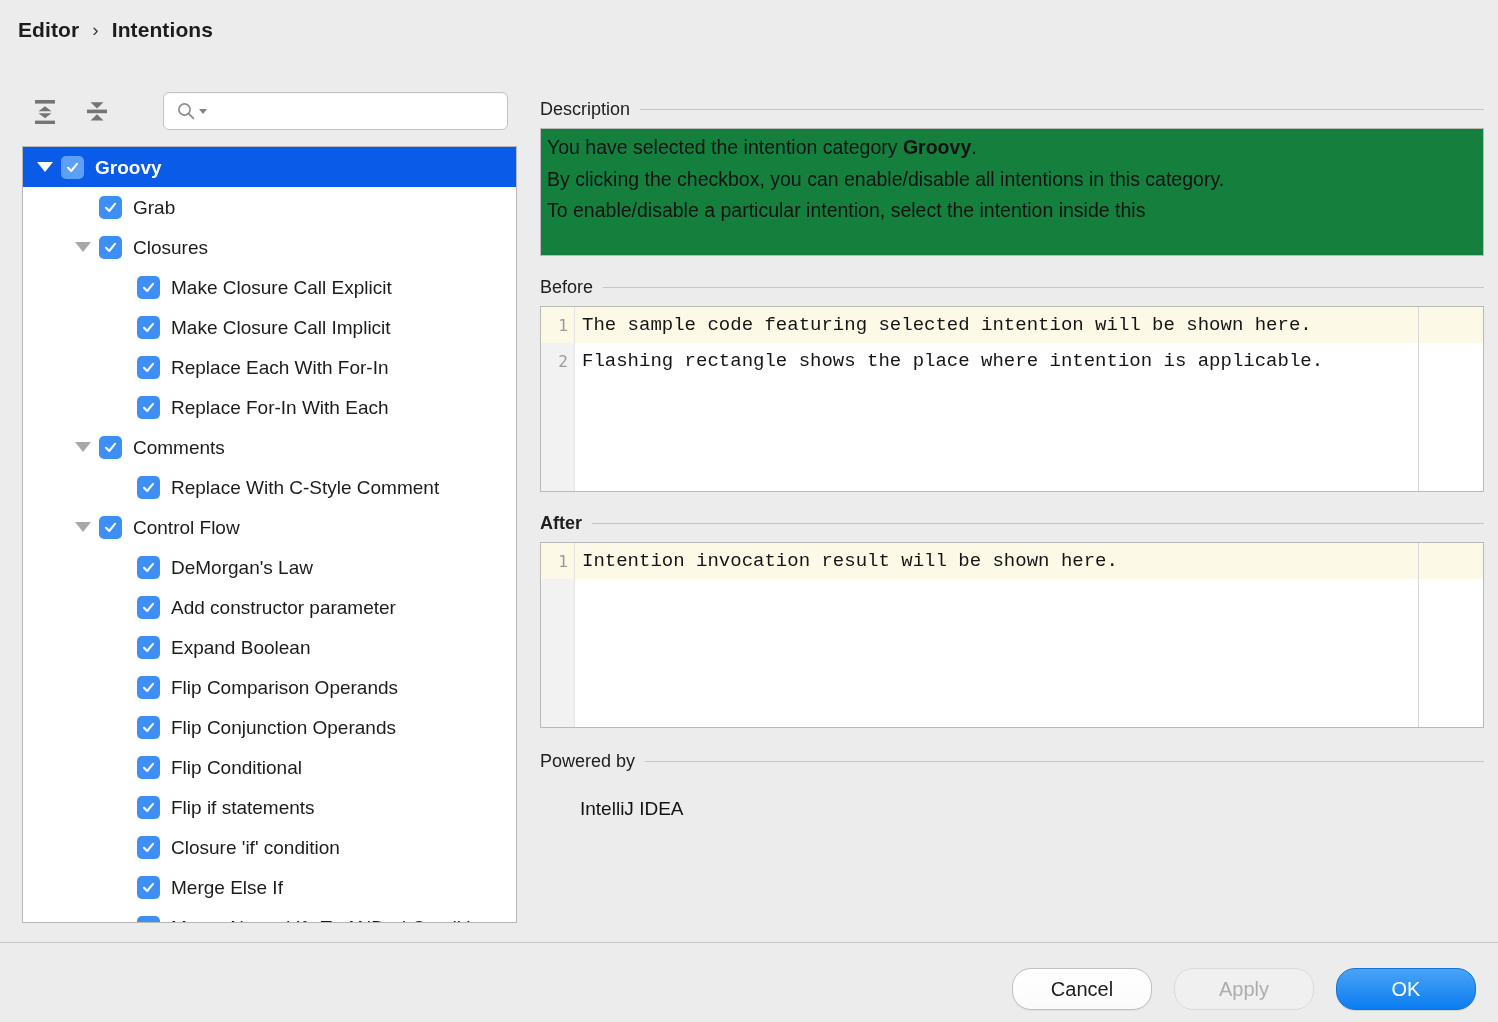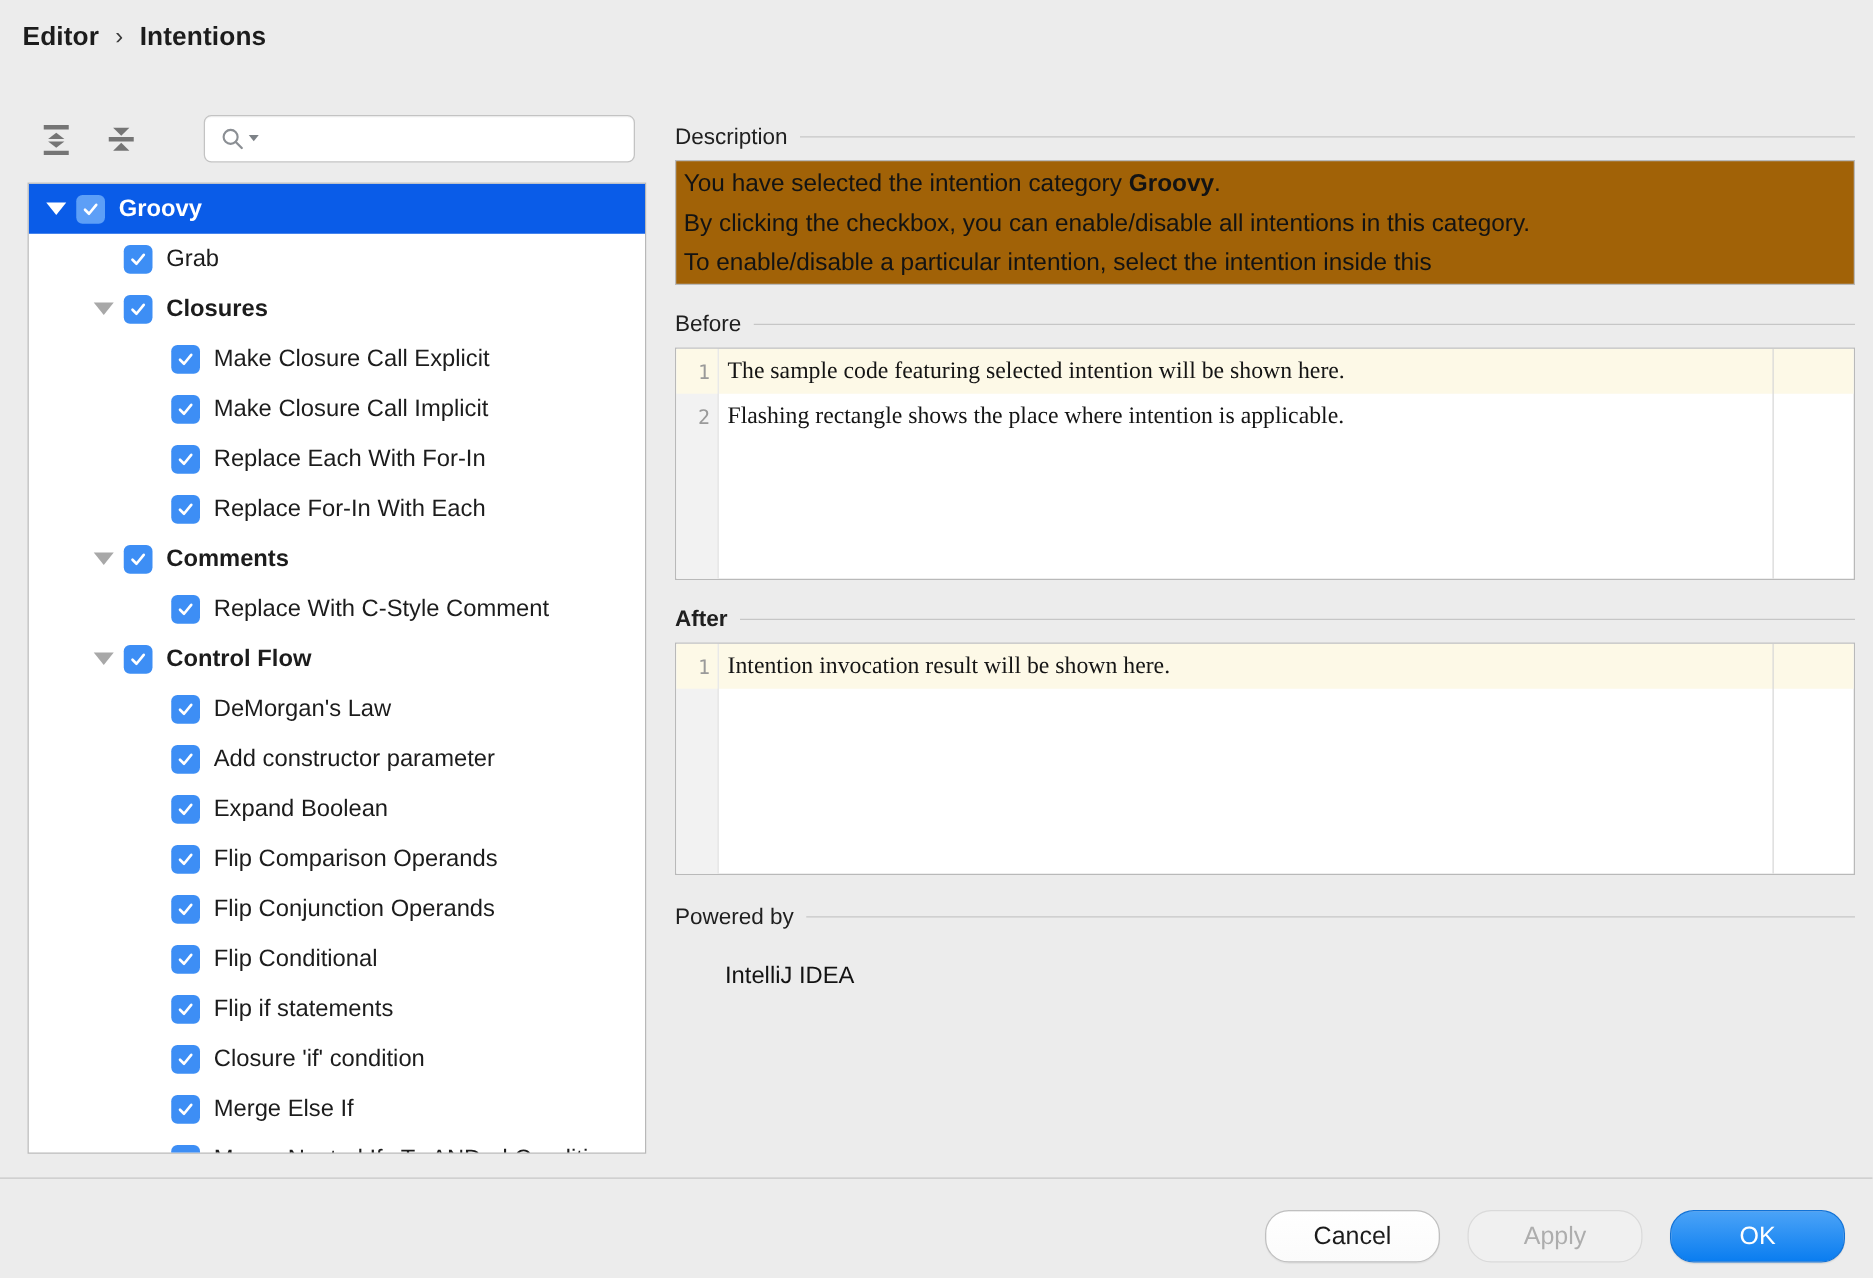--- a/index.html
+++ b/index.html
@@ -134,21 +134,21 @@
   }
   .tree-row.selected .cb { background: #5d9ff7; }
   .cb svg { display: block; }
 
   .tree-label {
     font-size: 19px;
     color: #1c1c1c;
     line-height: 1;
   }
   .tree-row.selected .tree-label { color: #ffffff; font-weight: bold; }
-  .tree-label.bold { font-weight: bold; }
+  .tree-label.bold { font-weight: normal; }
 
   
   .ind-0 { padding-left: 6px; }
   .ind-1 { padding-left: 44px; }
   .ind-2 { padding-left: 82px; }
 
   
   #right-col {
     position: absolute;
     left: 540px;
@@ -168,22 +168,22 @@
     padding-right: 10px;
     white-space: nowrap;
   }
   .group-head .gh-line {
     flex: 1;
     height: 1px;
     background: #c6c6c6;
   }
 
   #description-box {
-    height: 100px;
-    background: #a16207;
+    height: 128px;
+    background: #15803d;
     border: 1px solid #b9b9b9;
     box-sizing: border-box;
     overflow: hidden;
     padding: 3px 6px 0 6px;
   }
   #description-text {
     font-size: 19.5px;
     line-height: 1.62;
     color: #131313;
     white-space: pre-wrap;
@@ -218,21 +218,21 @@
   .gutter .gline.hl { background: #fdf9e7; }
   .code-area {
     flex: 1;
     position: relative;
     overflow: hidden;
   }
   .code-line {
     height: 36px;
     display: flex;
     align-items: center;
-    font-family: Liberation Serif, serif;
+    font-family: Liberation Mono, monospace;
     font-size: 19px;
     color: #151515;
     letter-spacing: 0px;
     padding-left: 7px;
     white-space: pre;
     position: relative;
     z-index: 2;
     text-align: center;
   }
   .code-line.hl { background: #fdf9e7; }

